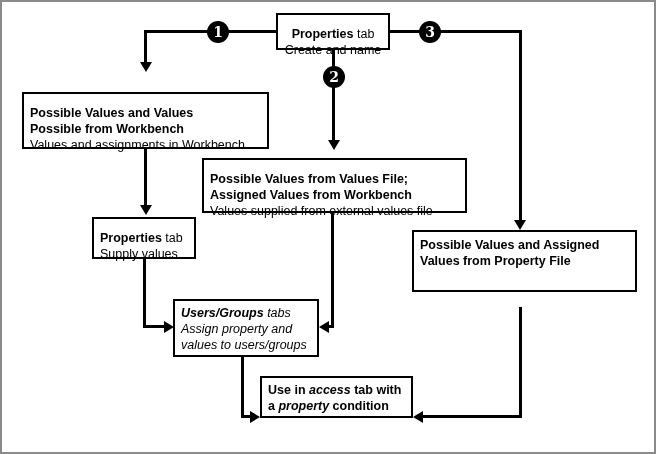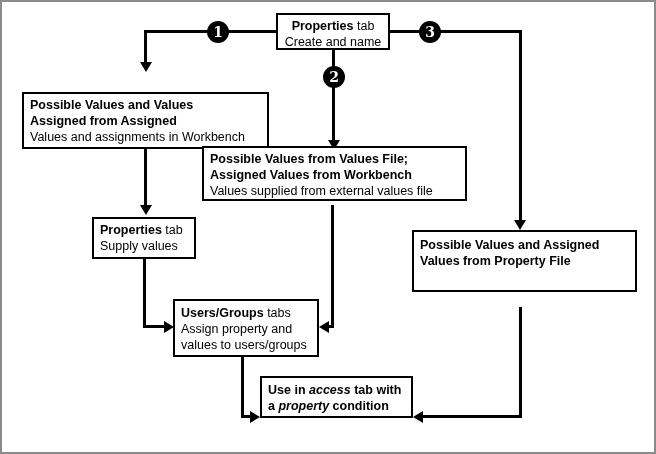--- a/index.html
+++ b/index.html
@@ -18,21 +18,21 @@
     color: #000000;
     overflow: hidden;
   }
   .box {
     position: absolute;
     background: #ffffff;
     border: 2px solid #000000;
     box-sizing: border-box;
     font-size: 12.5px;
     line-height: 16px;
-    padding: 3px 6px;
+    padding: 11px 6px;
     white-space: nowrap;
   }
   .box.center { text-align: center; }
   .b { font-weight: bold; }
   .i { font-style: italic; }
   .hline, .vline {
     position: absolute;
     background: #000000;
   }
   .arrow {
@@ -105,41 +105,41 @@
       <span>3</span>
     </div>
 
   <div class="box center" style="left:274px; top:11px; width:114px; height:37px;">
     <div><span class="b">Properties</span><span> tab</span></div>
     <div>Create and name</div>
   </div>
 
   <div class="box" style="left:20px; top:70px; width:247px; height:57px;margin-top:20px;">
     <div class="b">Possible Values and Values</div>
-    <div class="b">Assigned from Assigned</div>
+    <div class="b">Possible from Workbench</div>
     <div>Values and assignments in Workbench</div>
   </div>
 
-  <div class="box" style="left:200px; top:144px; width:265px; height:55px;">
+  <div class="box" style="left:200px; top:156px; width:265px; height:55px;">
     <div class="b">Possible Values from Values File;</div>
     <div class="b">Assigned Values from Workbench</div>
     <div>Values supplied from external values file</div>
   </div>
 
   <div class="box" style="left:90px; top:215px; width:104px; height:42px;">
     <div><span class="b">Properties</span><span> tab</span></div>
     <div>Supply values</div>
   </div>
 
   <div class="box" style="left:410px; top:228px; width:225px; height:62px; padding-top:5px;">
     <div class="b">Possible Values and Assigned</div>
     <div class="b">Values from Property File</div>
   </div>
 
-  <div class="box" style="left:171px; top:297px; width:146px; height:58px; padding-top:4px;">
+  <div class="box" style="left:171px; top:297px; width:146px; height:58px; padding-top:4px;font-style:italic;">
     <div><span class="b">Users/Groups</span><span> tabs</span></div>
     <div>Assign property and</div>
     <div>values to users/groups</div>
   </div>
 
   <div class="box" style="left:258px; top:374px; width:153px; height:42px; padding-top:4px;font-weight:bold;">
     <div><span>Use in </span><span class="i">access</span><span> tab with</span></div>
     <div><span>a </span><span class="i">property</span><span> condition</span></div>
   </div>
 

